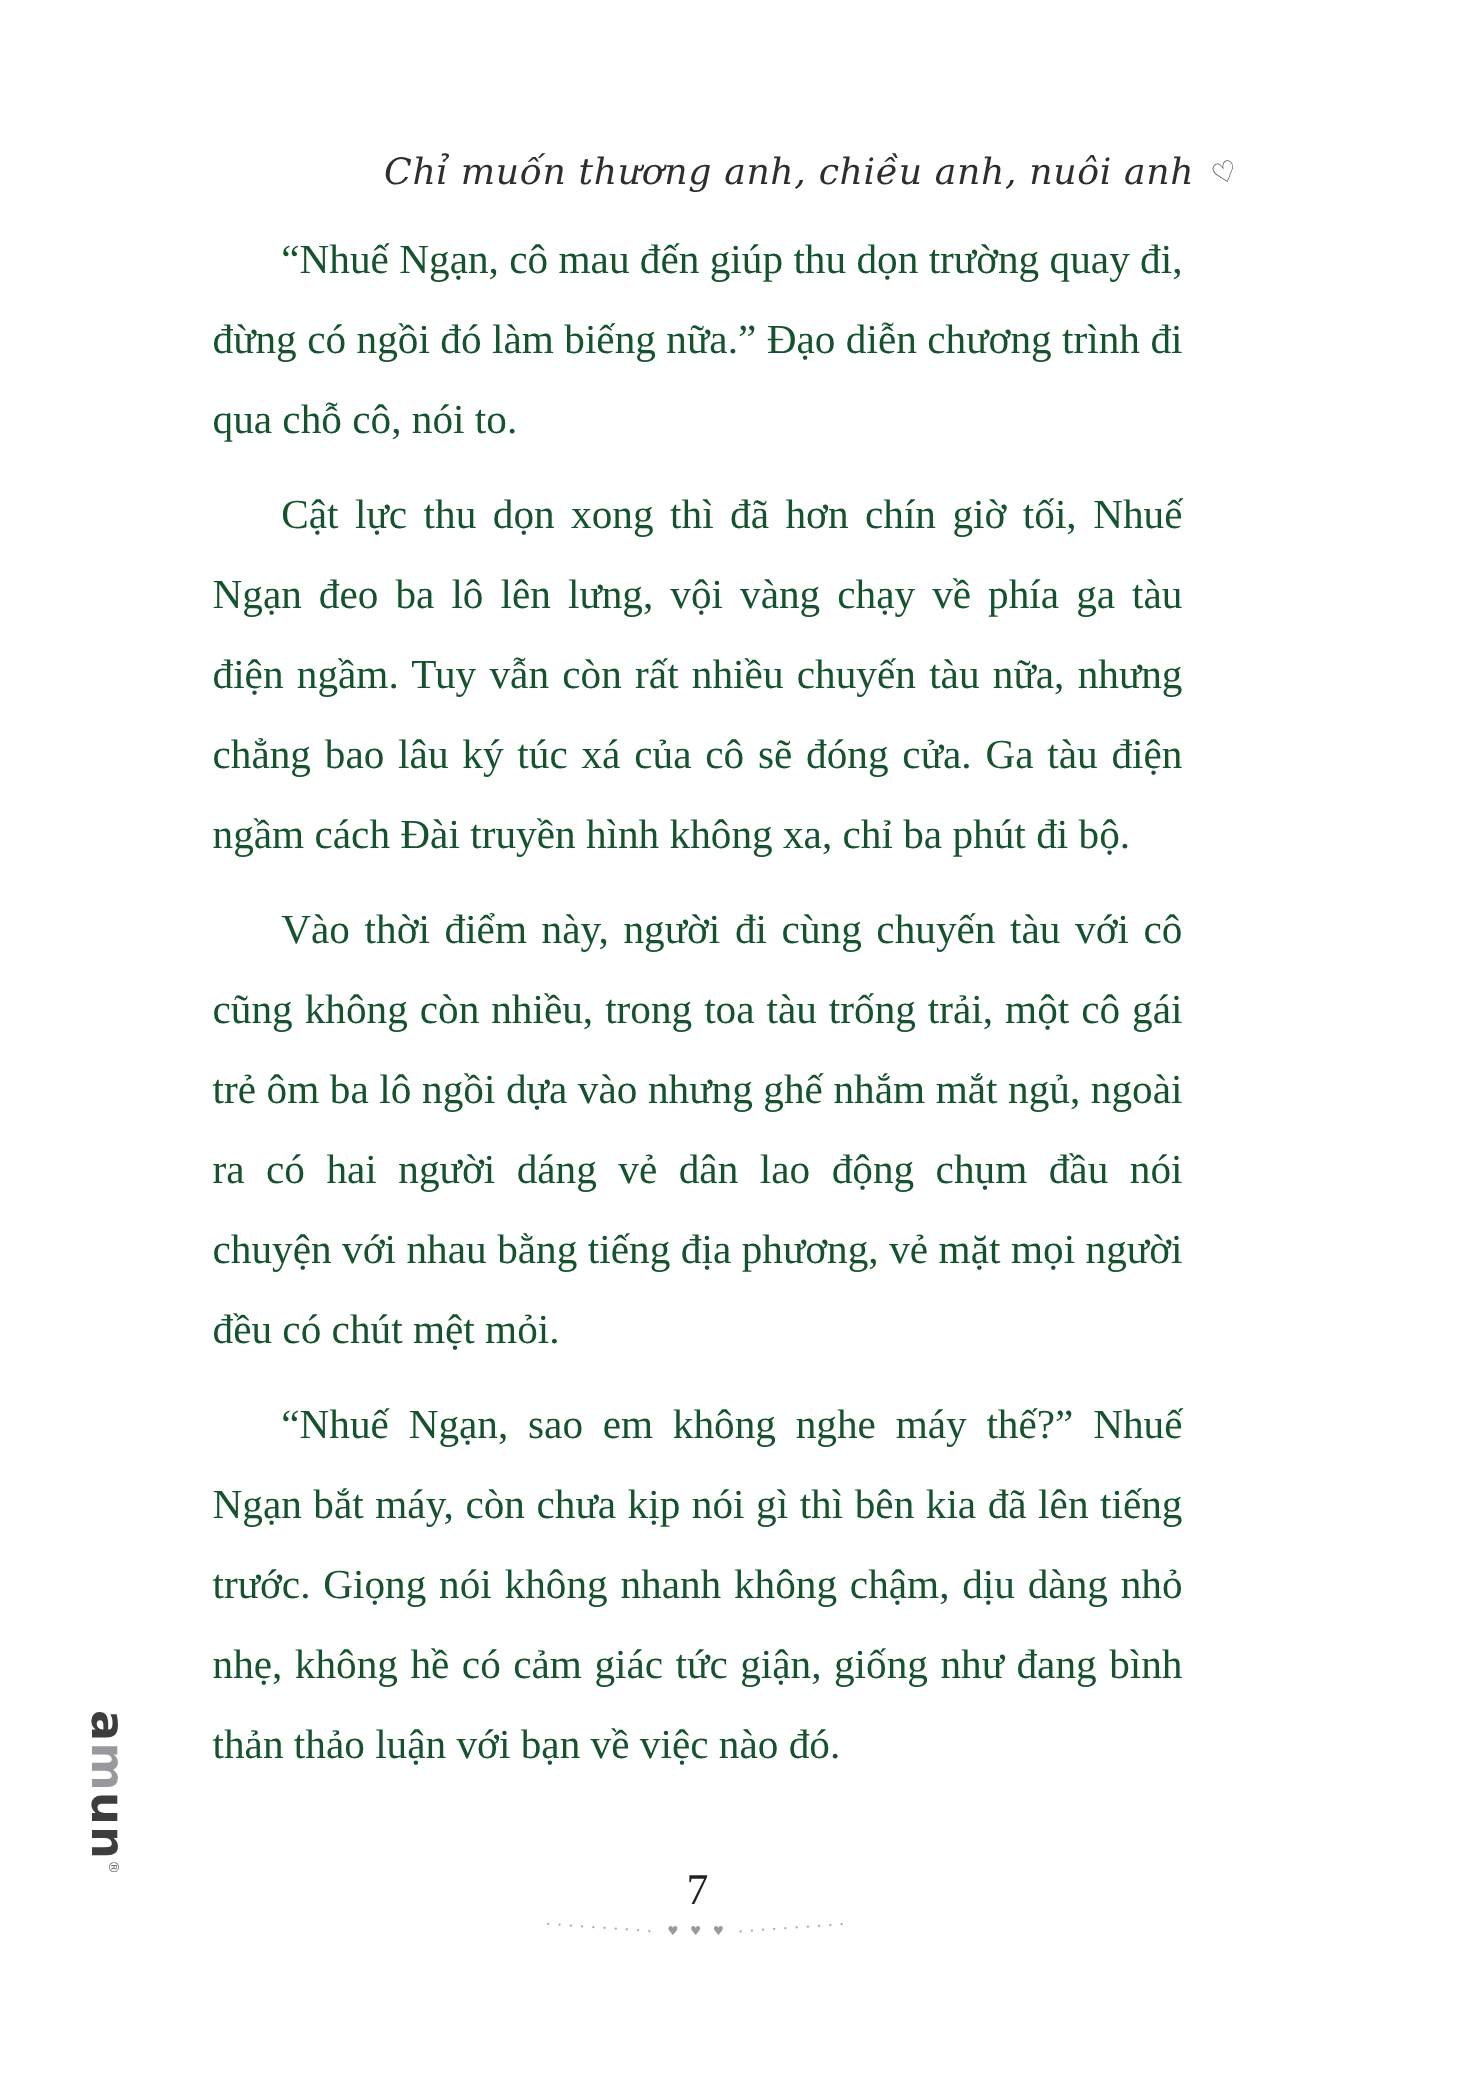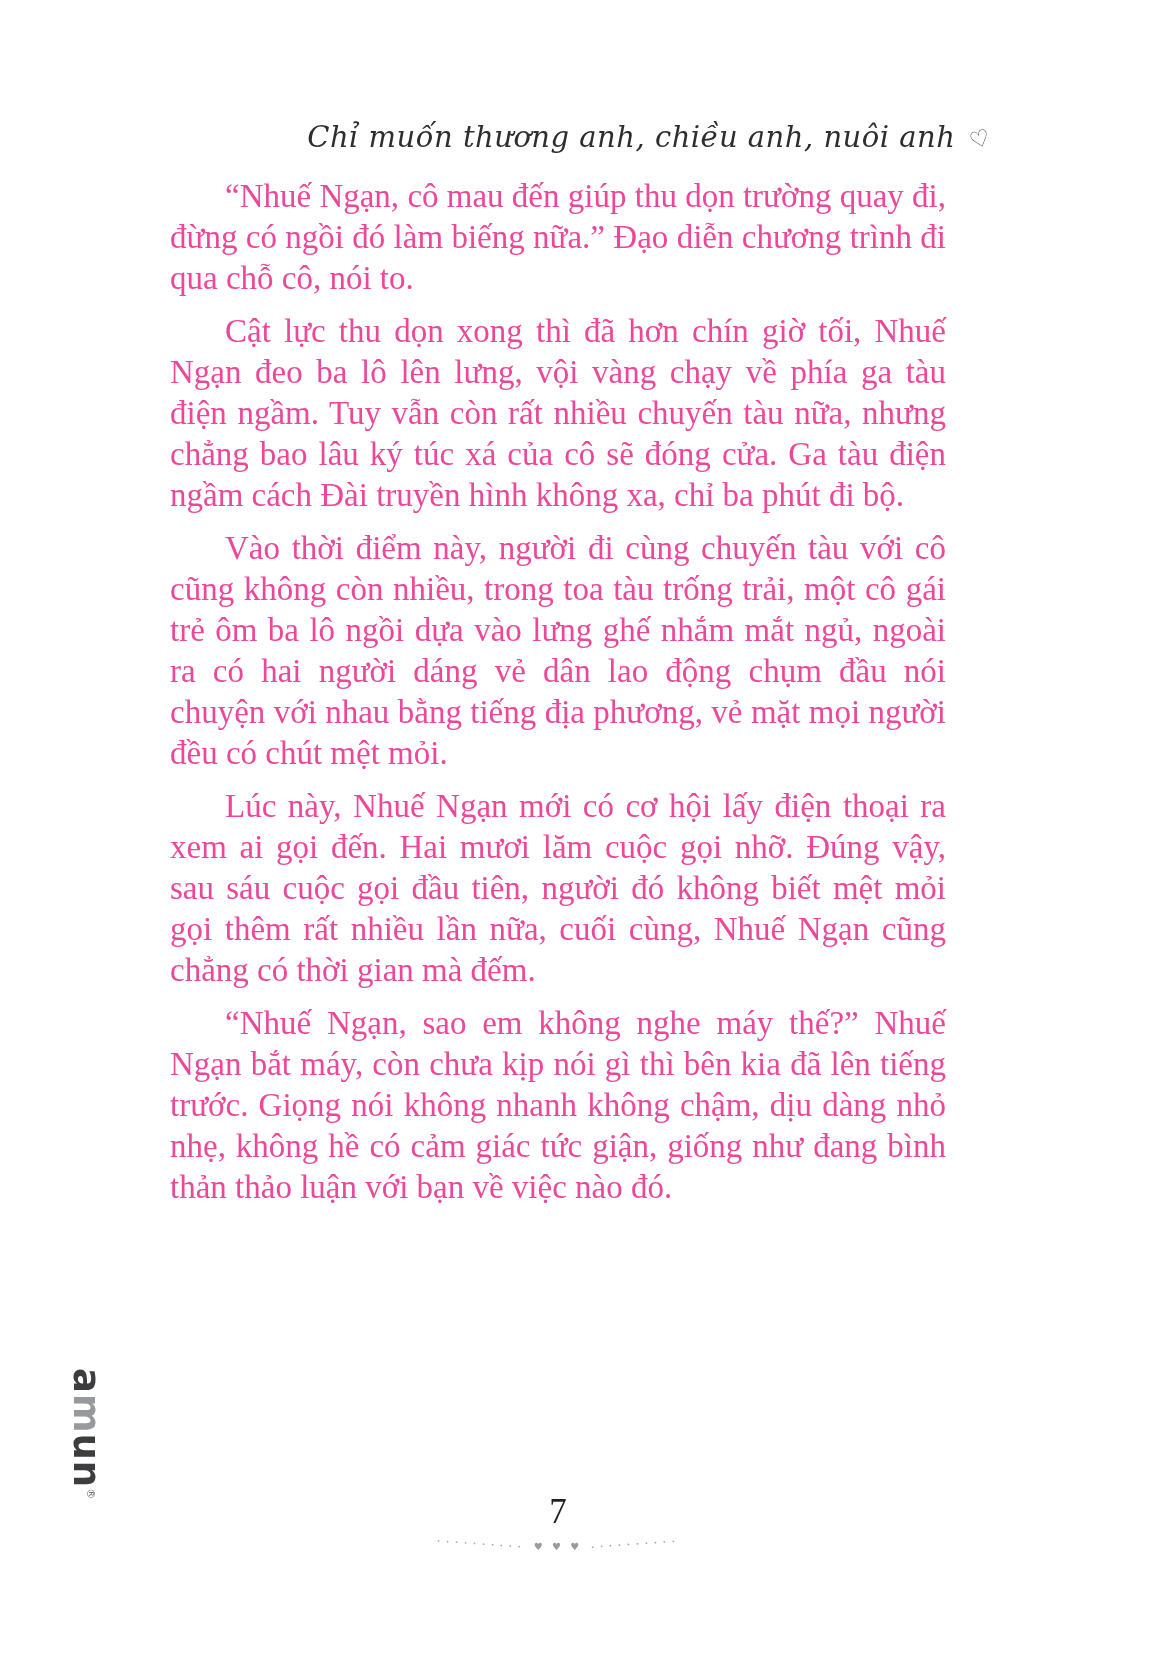--- a/index.html
+++ b/index.html
@@ -40,22 +40,22 @@
   
   .content {
     position: absolute;
     left: 170px;
     top: 176px;
     width: 776px;
   }
   .content p {
     margin: 0 0 12px 0;
     font-size: 33px;
-    line-height: 41px;
-    color: #ec4899;
+    line-height: 64px;
+    color: #14532d;
     text-align: justify;
     text-indent: 55px;
   }
 
   
   .footer {
     position: absolute;
     left: 170px;
     top: 1492px;
     width: 776px;
@@ -120,22 +120,21 @@
 <div class="page">
 
   <div class="running-head">
     <span class="running-title">Chỉ muốn thương anh, chiều anh, nuôi anh</span>
     <span class="heart-icon">♡</span>
   </div>
 
   <div class="content">
     <p>“Nhuế Ngạn, cô mau đến giúp thu dọn trường quay đi, đừng có ngồi đó làm biếng nữa.” Đạo diễn chương trình đi qua chỗ cô, nói to.</p>
     <p>Cật lực thu dọn xong thì đã hơn chín giờ tối, Nhuế Ngạn đeo ba lô lên lưng, vội vàng chạy về phía ga tàu điện ngầm. Tuy vẫn còn rất nhiều chuyến tàu nữa, nhưng chẳng bao lâu ký túc xá của cô sẽ đóng cửa. Ga tàu điện ngầm cách Đài truyền hình không xa, chỉ ba phút đi bộ.</p>
-    <p>Vào thời điểm này, người đi cùng chuyến tàu với cô cũng không còn nhiều, trong toa tàu trống trải, một cô gái trẻ ôm ba lô ngồi dựa vào lưng ghế nhắm mắt ngủ, ngoài ra có hai người dáng vẻ dân lao động chụm đầu nói chuyện với nhau bằng tiếng địa phương, vẻ mặt mọi người đều có chút mệt mỏi.</p>
-    <p>Lúc này, Nhuế Ngạn mới có cơ hội lấy điện thoại ra xem ai gọi đến. Hai mươi lăm cuộc gọi nhỡ. Đúng vậy, sau sáu cuộc gọi đầu tiên, người đó không biết mệt mỏi gọi thêm rất nhiều lần nữa, cuối cùng, Nhuế Ngạn cũng chẳng có thời gian mà đếm.</p>
+    <p>Vào thời điểm này, người đi cùng chuyến tàu với cô cũng không còn nhiều, trong toa tàu trống trải, một cô gái trẻ ôm ba lô ngồi dựa vào nhưng ghế nhắm mắt ngủ, ngoài ra có hai người dáng vẻ dân lao động chụm đầu nói chuyện với nhau bằng tiếng địa phương, vẻ mặt mọi người đều có chút mệt mỏi.</p>
     <p>“Nhuế Ngạn, sao em không nghe máy thế?” Nhuế Ngạn bắt máy, còn chưa kịp nói gì thì bên kia đã lên tiếng trước. Giọng nói không nhanh không chậm, dịu dàng nhỏ nhẹ, không hề có cảm giác tức giận, giống như đang bình thản thảo luận với bạn về việc nào đó.</p>
   </div>
 
   <div class="footer">
     <div class="page-number">7</div>
     <div class="ornament">
       <span class="orn-dots orn-left">··········</span>
       <span class="orn-hearts">♥ ♥ ♥</span>
       <span class="orn-dots orn-right">··········</span>
     </div>

